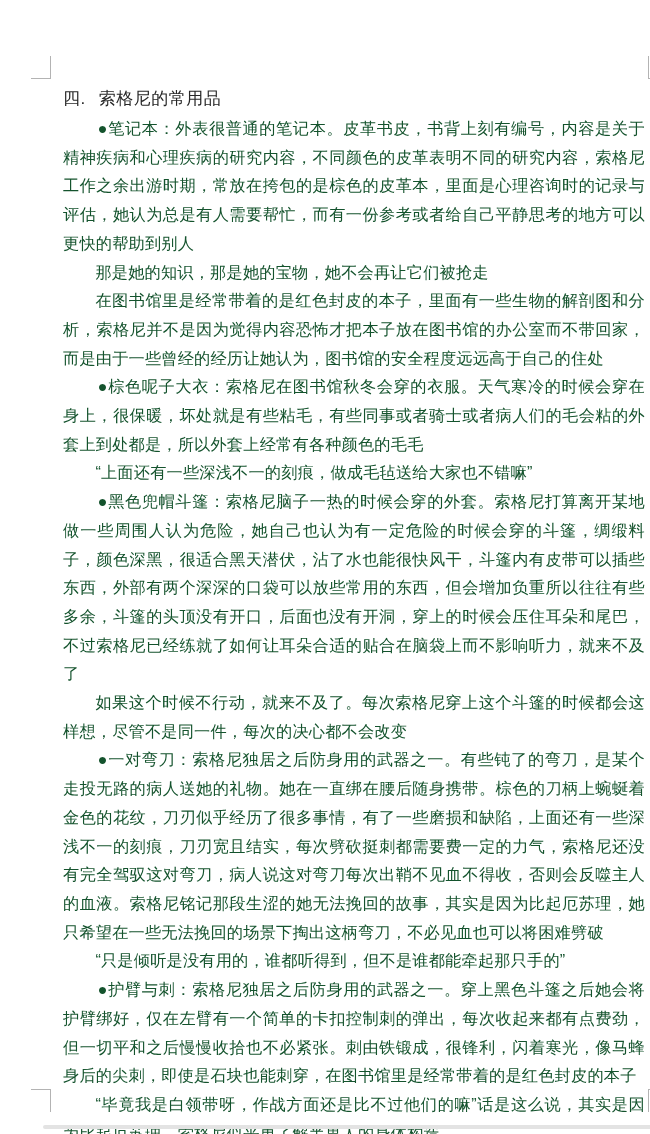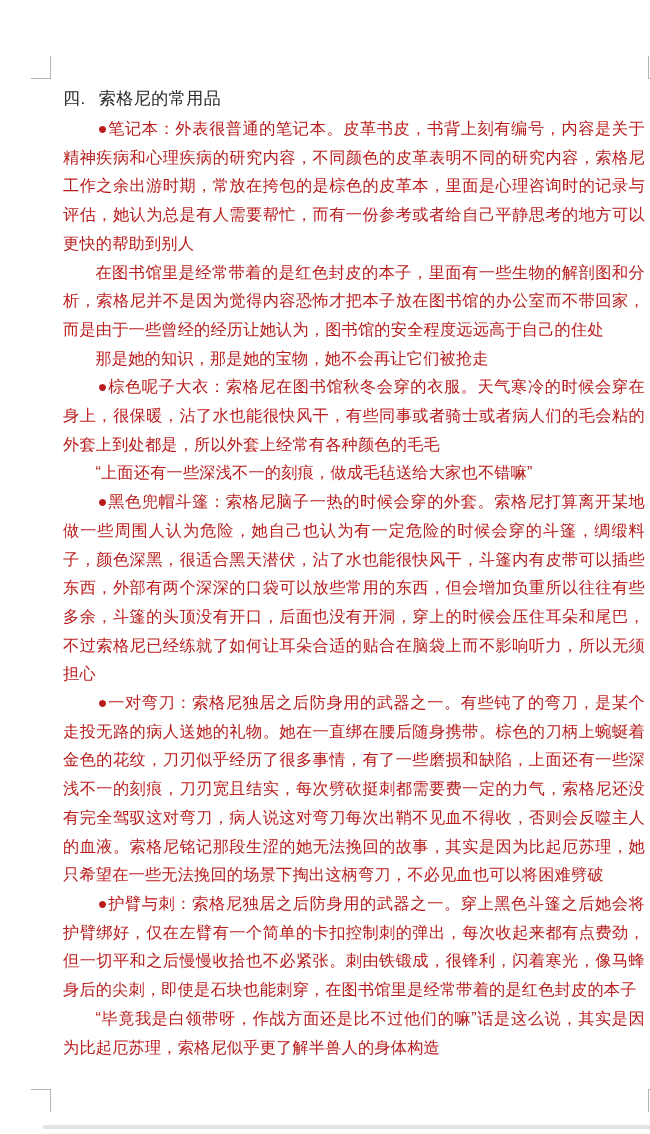--- a/index.html
+++ b/index.html
@@ -42,21 +42,21 @@
     white-space: nowrap;
   }
   .heading .num { margin-right: 13px; }
   #text-area p {
     margin: 0;
     font-size: 16.2px;
     line-height: 28.7px;
     text-align: justify;
     text-justify: inter-ideograph;
     letter-spacing: 0.2px;
-    color: #b91c1c;
+    color: #14532d;
   }
   .para-normal, .para-quote { text-indent: 2em; }
   .para-bullet { text-indent: 2.15em; }
 
   .bottom-bar {
     position: absolute;
     left: 18px;
     top: 1125px;
     width: 632px;
     height: 4px;
@@ -73,25 +73,27 @@
   <div class="corner corner-tr"></div>
   <div class="corner corner-bl"></div>
   <div class="corner corner-br"></div>
 
   <div id="text-area">
     <div class="heading">
       <span class="num">四.</span><span>索格尼的常用品</span>
     </div>
 
     <p class="para-bullet">●笔记本：外表很普通的笔记本。皮革书皮，书背上刻有编号，内容是关于精神疾病和心理疾病的研究内容，不同颜色的皮革表明不同的研究内容，索格尼工作之余出游时期，常放在挎包的是棕色的皮革本，里面是心理咨询时的记录与评估，她认为总是有人需要帮忙，而有一份参考或者给自己平静思考的地方可以更快的帮助到别人</p>
+    <p class="para-normal">那是她的知识，那是她的宝物，她不会再让它们被抢走</p>
     <p class="para-normal">在图书馆里是经常带着的是红色封皮的本子，里面有一些生物的解剖图和分析，索格尼并不是因为觉得内容恐怖才把本子放在图书馆的办公室而不带回家，而是由于一些曾经的经历让她认为，图书馆的安全程度远远高于自己的住处</p>
-    <p class="para-normal">那是她的知识，那是她的宝物，她不会再让它们被抢走</p>
-    <p class="para-bullet">●棕色呢子大衣：索格尼在图书馆秋冬会穿的衣服。天气寒冷的时候会穿在身上，很保暖，沾了水也能很快风干，有些同事或者骑士或者病人们的毛会粘的外套上到处都是，所以外套上经常有各种颜色的毛毛</p>
+    <p class="para-bullet">●棕色呢子大衣：索格尼在图书馆秋冬会穿的衣服。天气寒冷的时候会穿在身上，很保暖，坏处就是有些粘毛，有些同事或者骑士或者病人们的毛会粘的外套上到处都是，所以外套上经常有各种颜色的毛毛</p>
     <p class="para-quote">“上面还有一些深浅不一的刻痕，做成毛毡送给大家也不错嘛”</p>
-    <p class="para-bullet">●黑色兜帽斗篷：索格尼脑子一热的时候会穿的外套。索格尼打算离开某地做一些周围人认为危险，她自己也认为有一定危险的时候会穿的斗篷，绸缎料子，颜色深黑，很适合黑天潜伏，沾了水也能很快风干，斗篷内有皮带可以插些东西，外部有两个深深的口袋可以放些常用的东西，但会增加负重所以往往有些多余，斗篷的头顶没有开口，后面也没有开洞，穿上的时候会压住耳朵和尾巴，不过索格尼已经练就了如何让耳朵合适的贴合在脑袋上而不影响听力，所以无须担心</p>
+    <p class="para-bullet">●黑色兜帽斗篷：索格尼脑子一热的时候会穿的外套。索格尼打算离开某地做一些周围人认为危险，她自己也认为有一定危险的时候会穿的斗篷，绸缎料子，颜色深黑，很适合黑天潜伏，沾了水也能很快风干，斗篷内有皮带可以插些东西，外部有两个深深的口袋可以放些常用的东西，但会增加负重所以往往有些多余，斗篷的头顶没有开口，后面也没有开洞，穿上的时候会压住耳朵和尾巴，不过索格尼已经练就了如何让耳朵合适的贴合在脑袋上而不影响听力，就来不及了</p>
+    <p class="para-normal">如果这个时候不行动，就来不及了。每次索格尼穿上这个斗篷的时候都会这样想，尽管不是同一件，每次的决心都不会改变</p>
     <p class="para-bullet">●一对弯刀：索格尼独居之后防身用的武器之一。有些钝了的弯刀，是某个走投无路的病人送她的礼物。她在一直绑在腰后随身携带。棕色的刀柄上蜿蜒着金色的花纹，刀刃似乎经历了很多事情，有了一些磨损和缺陷，上面还有一些深浅不一的刻痕，刀刃宽且结实，每次劈砍挺刺都需要费一定的力气，索格尼还没有完全驾驭这对弯刀，病人说这对弯刀每次出鞘不见血不得收，否则会反噬主人的血液。索格尼铭记那段生涩的她无法挽回的故事，其实是因为比起厄苏理，她只希望在一些无法挽回的场景下掏出这柄弯刀，不必见血也可以将困难劈破</p>
+    <p class="para-quote">“只是倾听是没有用的，谁都听得到，但不是谁都能牵起那只手的”</p>
     <p class="para-bullet">●护臂与刺：索格尼独居之后防身用的武器之一。穿上黑色斗篷之后她会将护臂绑好，仅在左臂有一个简单的卡扣控制刺的弹出，每次收起来都有点费劲，但一切平和之后慢慢收拾也不必紧张。刺由铁锻成，很锋利，闪着寒光，像马蜂身后的尖刺，即使是石块也能刺穿，在图书馆里是经常带着的是红色封皮的本子</p>
     <p class="para-quote">“毕竟我是白领带呀，作战方面还是比不过他们的嘛”话是这么说，其实是因为比起厄苏理，索格尼似乎更了解半兽人的身体构造</p>
   </div>
 
   <div class="bottom-bar"></div>
 
 </div>
 
 </body></html>

